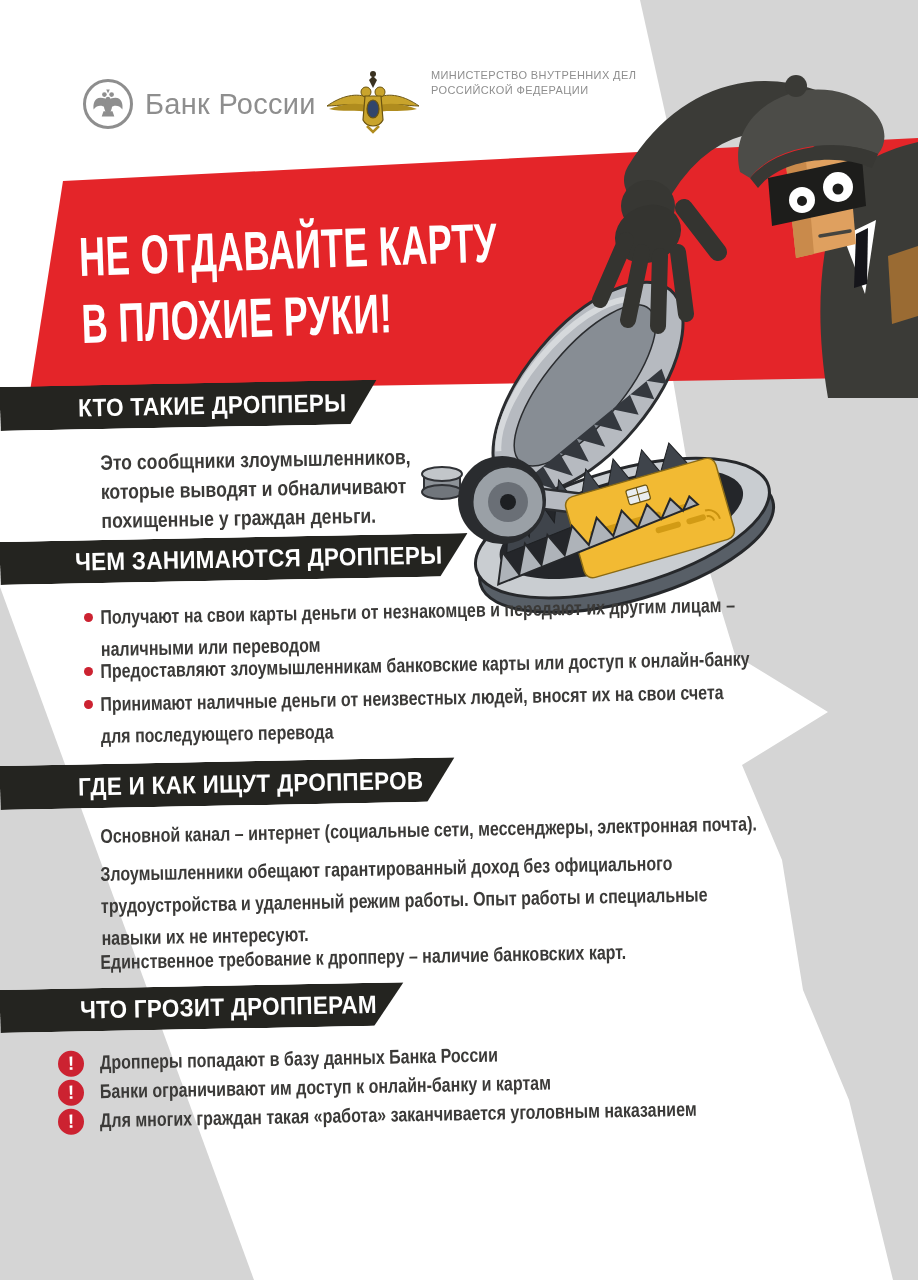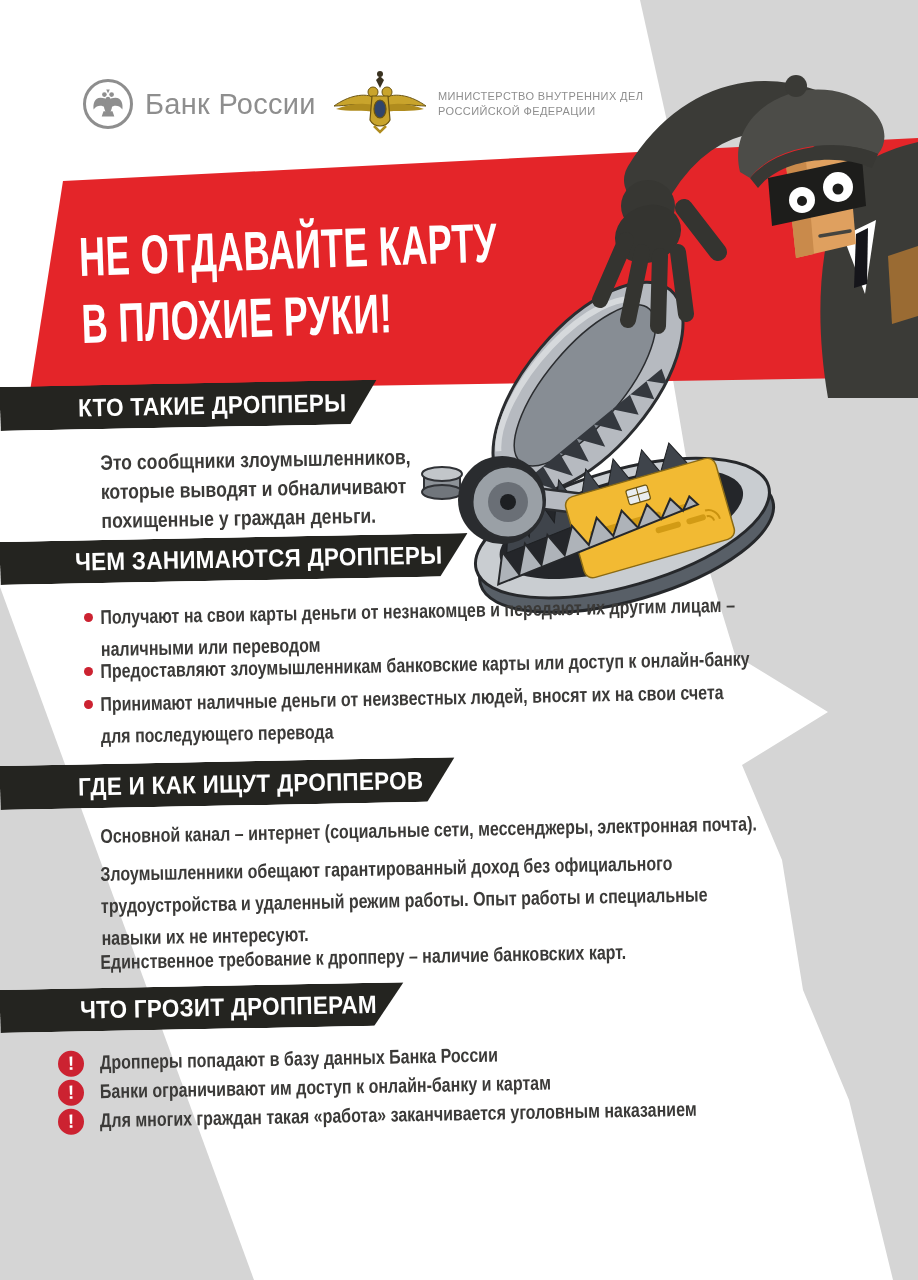--- a/index.html
+++ b/index.html
@@ -15,21 +15,21 @@
   .g-topright { background:#d5d5d5; clip-path:polygon(640px 0px,918px 0px,918px 150px,676px 162px); }
   .g-right    { background:#d5d5d5; clip-path:polygon(672px 374px,918px 362px,918px 1280px,893px 1280px,849px 1100px,803px 990px,782px 860px,742px 765px,828px 712px,735px 655px,700px 540px); }
   .g-left     { background:#d5d5d5; clip-path:polygon(0px 587px,254px 1280px,0px 1280px); }
   .red-banner { background:#e42529; clip-path:polygon(63px 181px,918px 138px,918px 377px,30px 391px); }
 
   
   .cbr { left:83px; top:79px; display:flex; align-items:center; gap:12px; }
   .cbr-circle { width:44px; height:44px; border:3px solid #8e8e8e; border-radius:50%;
     display:flex; align-items:center; justify-content:center; }
   .cbr-label { font-size:29px; color:#8e8e8e; letter-spacing:.3px; }
-  .mvd { left:332px; top:68px; display:flex; align-items:center; gap:10px; }
+  .mvd { left:325px; top:68px; display:flex; align-items:flex-start; gap:10px; }
   .mvd-text { font-size:11px; line-height:15px; color:#8e8e8e; letter-spacing:.4px; }
 
   
   .banner-text { left:78px; top:224px; transform:rotate(-2deg) scaleX(0.66); transform-origin:left top; }
   .banner-line { font-size:55px; line-height:67px; font-weight:800; color:#fff;
     letter-spacing:.5px; white-space:nowrap; }
 
   
   .ribbon { left:0; background:#242420; display:flex; align-items:center;
     transform:rotate(-1.1deg); transform-origin:left center; }

